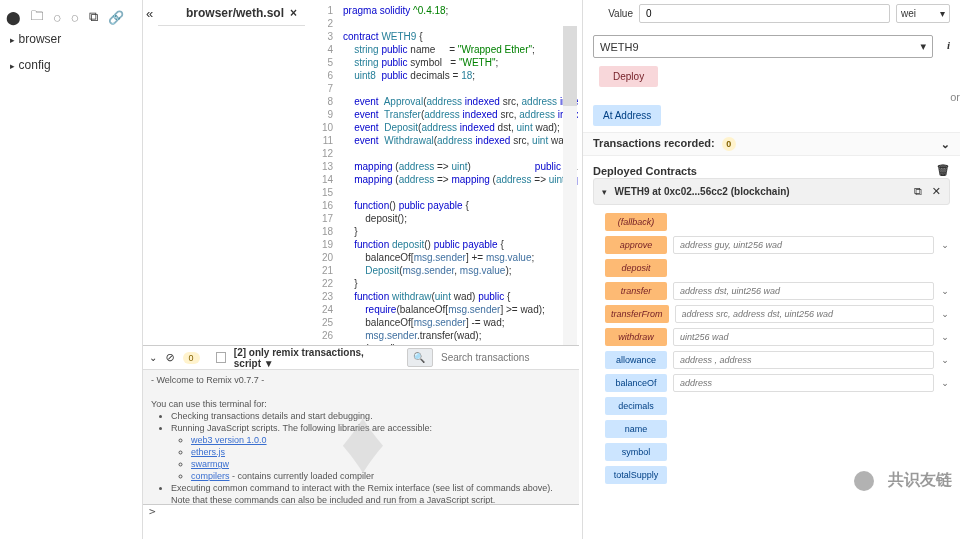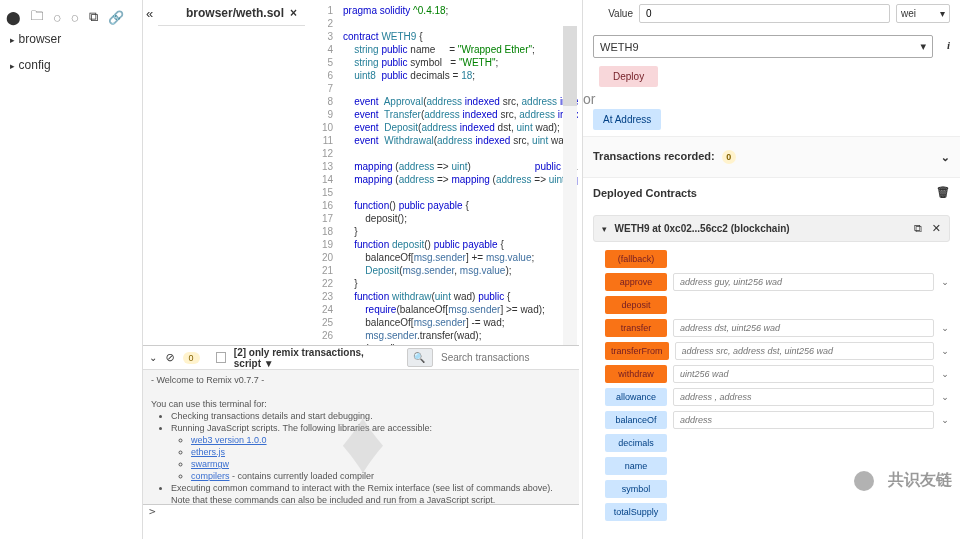--- a/index.html
+++ b/index.html
@@ -39,37 +39,37 @@
 .rp-tabs { height: 24px; display: flex; align-items: center; gap: 14px; padding: 0 10px; font-size: 10px; color: #555; border-bottom: 1px solid #eee; }
 .rp-tab { cursor: pointer; padding: 4px 0; }
 .rp-tab.active { color: #333; border-bottom: 2px solid #339af0; }
 .rp-row { display: flex; align-items: center; gap: 6px; padding: 4px 10px; font-size: 10px; }
 .rp-label { width: 40px; text-align: right; }
 .rp-input { flex: 1; border: 1px solid #ccc; padding: 3px 6px; font-size: 10px; border-radius: 2px; }
 .rp-unit { width: 54px; border: 1px solid #ccc; padding: 3px 4px; font-size: 10px; border-radius: 2px; display:flex; justify-content:space-between; align-items:center;}
 .contract-select { margin: 8px 10px 4px; border: 1px solid #aaa; padding: 4px 6px; font-size: 11px; display: flex; justify-content: space-between; align-items: center; border-radius: 2px; }
 .info-i { margin-left:4px; font-weight:bold; font-style:italic; font-family: serif;}
 .btn-deploy { margin: 4px 0 2px 16px; background: #f8d7da; color: #721c24; border: none; padding: 5px 14px; font-size: 10px; border-radius: 2px; cursor: pointer; }
-.or-text { text-align: left; font-size: 14px; color: #888; margin: 2px 0; }
+.or-text { text-align: right; font-size: 11px; color: #888; margin: 2px 0; }
 .at-row { margin: 2px 10px 6px; display: flex; align-items: center; gap: 2px; }
 .btn-at { background: #cce5ff; color: #004085; border: none; padding: 5px 10px; font-size: 10px; border-radius: 2px; }
 .at-hash { flex: 1; background: #f1f1f1; padding: 4px 6px; font-size: 8px; color: #666; border-radius: 2px; overflow: hidden; text-overflow: ellipsis; white-space: nowrap; }
-.section-header { height: 42px; border-top: 1px solid #eee; border-bottom: 1px solid #eee; background: #fafafa; display: flex; align-items: center; justify-content: space-between; padding: 0 10px; margin-top: 6px; font-size: 11px; font-weight: bold; gap: 37px; }
+.section-header { height: 24px; border-top: 1px solid #eee; border-bottom: 1px solid #eee; background: #fafafa; display: flex; align-items: center; justify-content: space-between; padding: 0 10px; margin-top: 6px; font-size: 11px; font-weight: bold; gap: 37px; }
 .tx-badge { background: #fff3cd; color: #856404; border-radius: 50%; width: 14px; height: 14px; display: inline-flex; align-items: center; justify-content: center; font-size: 9px; margin-left: 4px; }
 .deployed-section { padding: 8px 10px; }
-.deployed-header { font-size: 11px; font-weight: bold; display: flex; justify-content: space-between; align-items: center; margin-bottom: 16px; }
+.deployed-header { font-size: 11px; font-weight: bold; display: flex; justify-content: space-between; align-items: center; margin-bottom: 1px; }
 .trash-ic { font-size: 11px; cursor:pointer;}
 .instance { border: 1px solid #e3e3e3; border-radius: 3px; background: #f1f1f1; padding: 6px 8px; margin-bottom: 8px; display: flex; justify-content: space-between; align-items: center; font-size: 10px; }
 .inst-left { display:flex; align-items:center; gap:8px;}
 .inst-caret { font-size:9px;}
 .inst-title { font-weight: bold; }
 .inst-icons { display: flex; gap: 10px; font-size: 11px; }
 .fn-row { display: flex; align-items: center; gap: 6px; margin-bottom: 5px; padding-left: 12px; }
 .fn-btn { min-width: 62px; padding: 4px 6px; font-size: 9px; border: none; border-radius: 2px; cursor: pointer; text-align: center; }
-.fn-write { background: #f97316; color: #721c24; }
+.fn-write { background: #fdba74; color: #721c24; font-style: italic; }
 .fn-read { background: #cce5ff; color: #004085; }
 .fn-input { flex: 1; border: 1px solid #ddd; padding: 3px 6px; font-size: 9px; color: #aaa; border-radius: 2px; font-style: italic; }
 .fn-caret { font-size: 9px; color: #666; width: 10px; text-align: center; }
 .watermark { position: absolute; right: 8px; bottom: 48px; color: rgba(0,0,0,0.4); font-size: 16px; display:flex; align-items:center; gap:14px; font-weight:bold;}
 .watermark .circ { width:20px;height:20px;border-radius:50%;background:rgba(0,0,0,0.3);display:inline-block;}
 .eth-logo { position: absolute; left: 340px; top: 390px; font-size: 90px; color: rgba(180,180,180,0.3); pointer-events: none; }
 </style>
 </head>
 <body>
 

